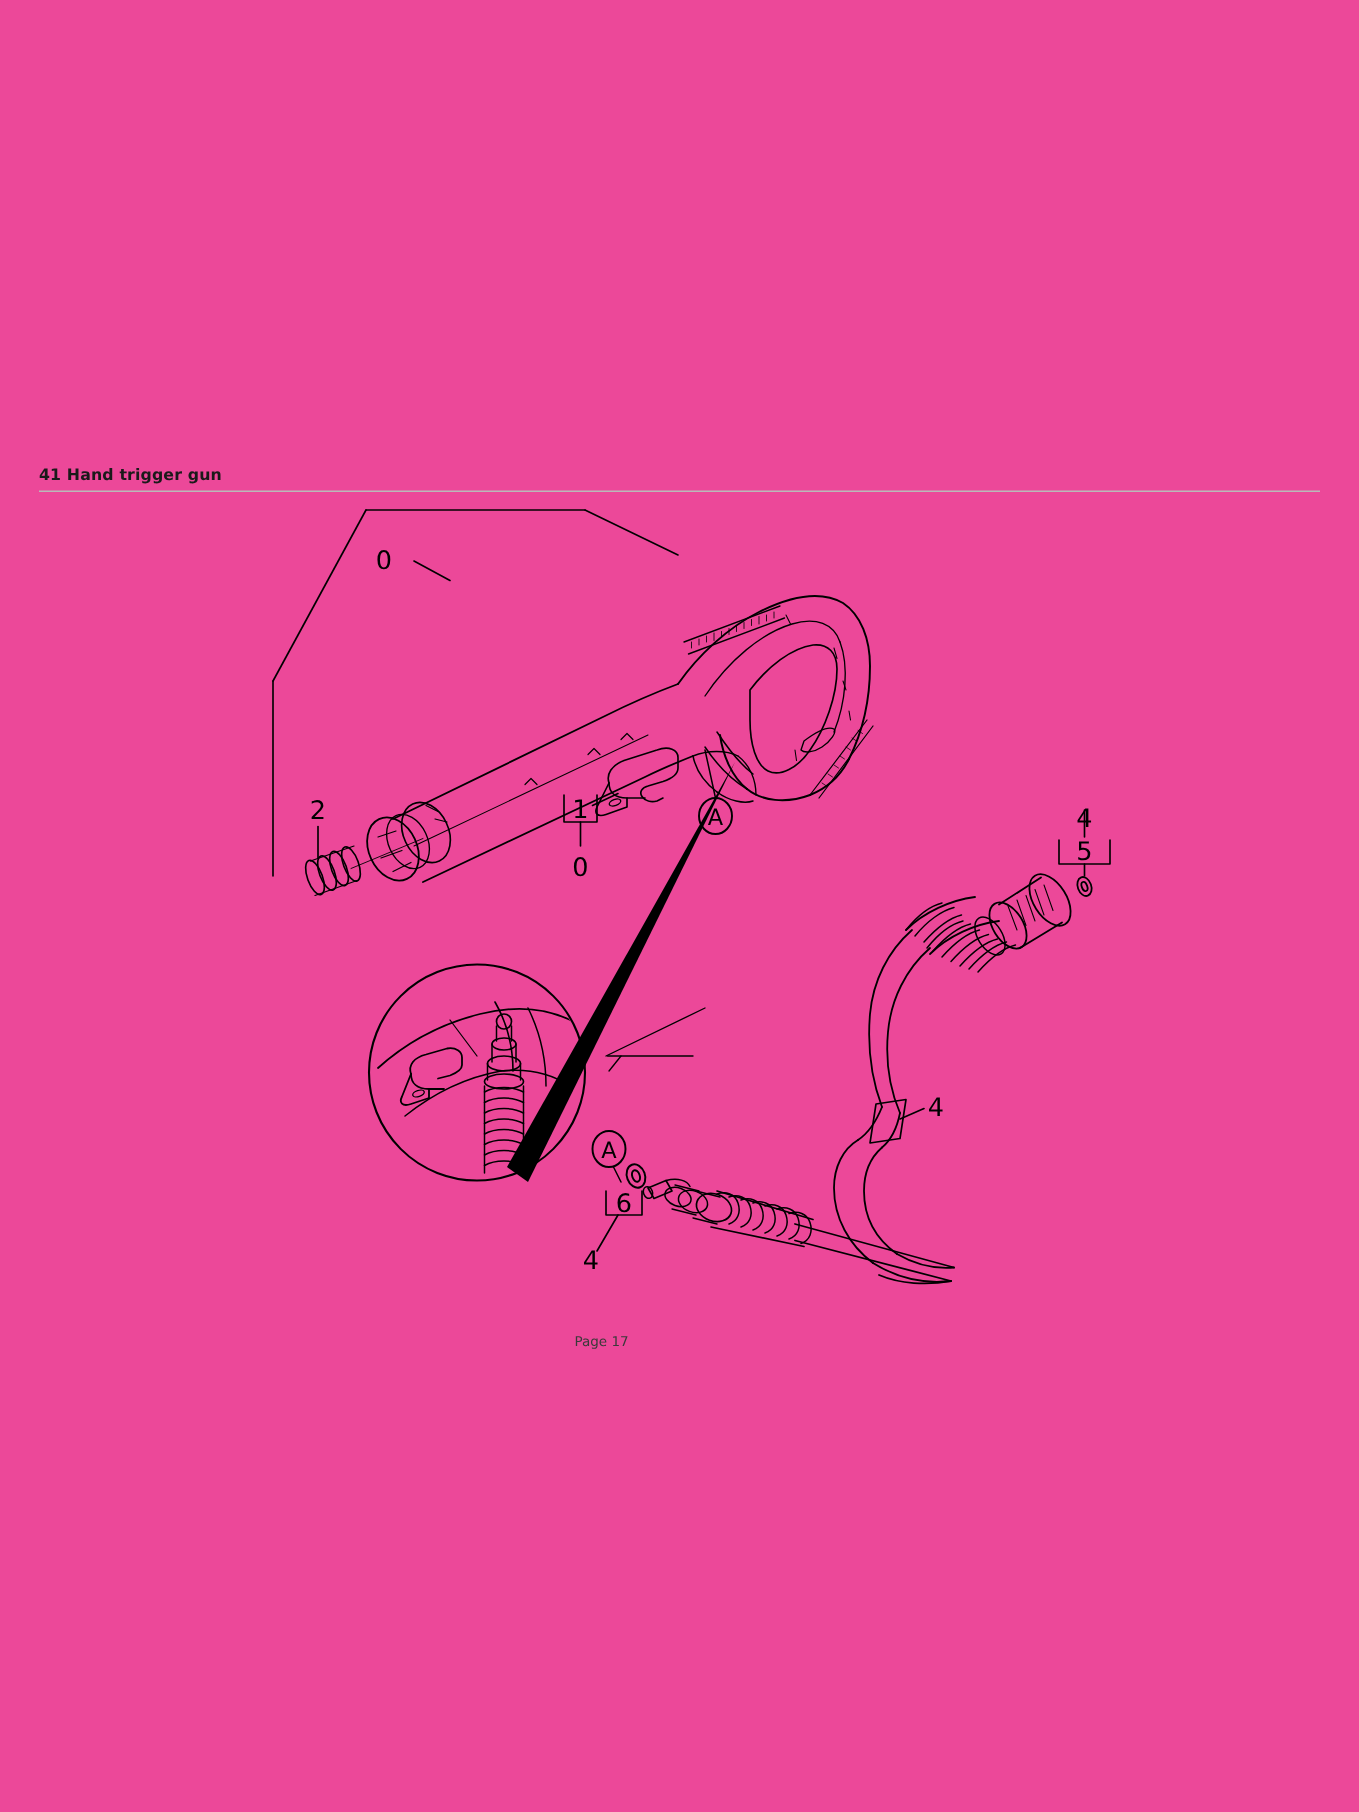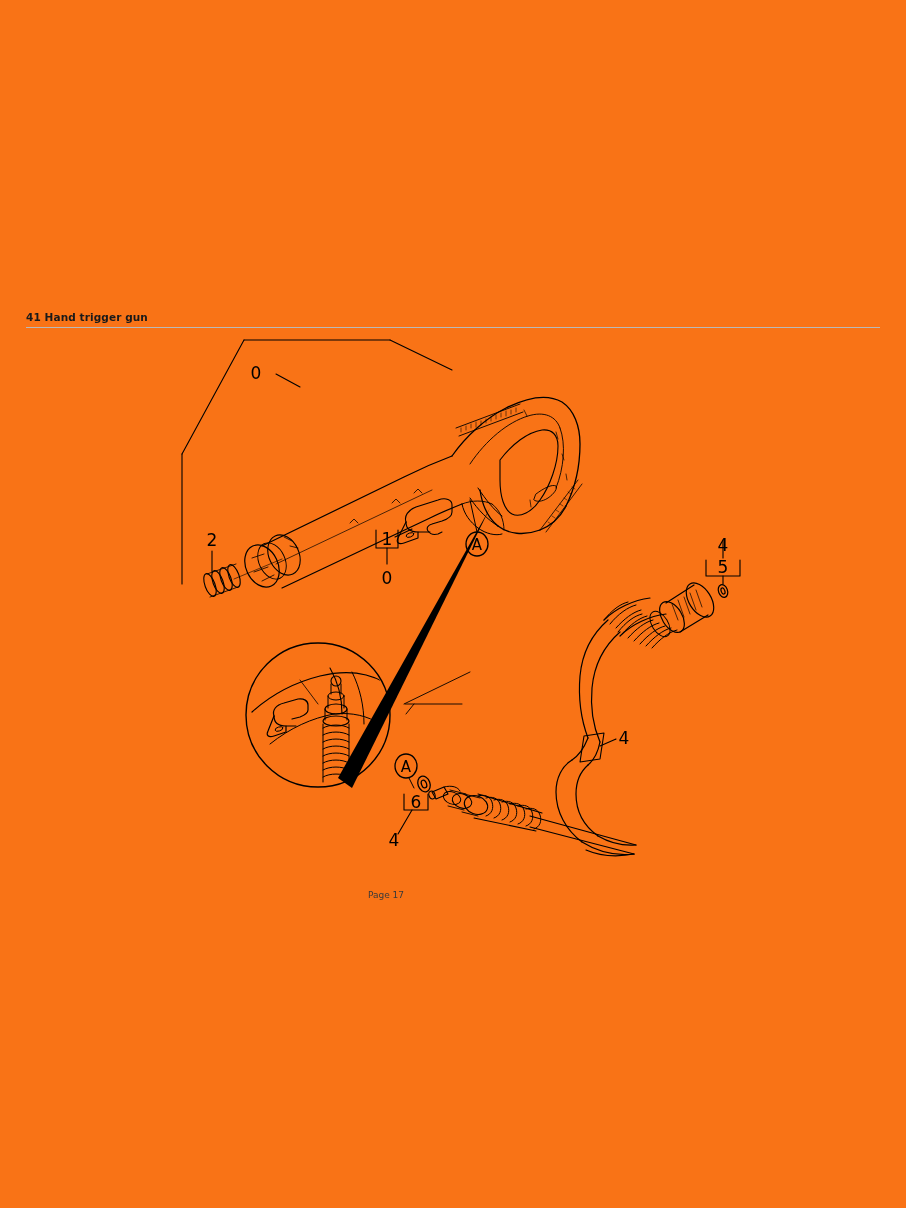--- a/index.html
+++ b/index.html
@@ -10,21 +10,21 @@
   body {
     width: 906px;
     height: 1208px;
     position: relative;
     font-family: "DejaVu Sans", "Liberation Sans", sans-serif;
     overflow: hidden;
   }
   .page {
     position: absolute;
     inset: 0;
-    background: #f97316;
+    background: #ec4899;
   }
   .section-header {
     position: absolute;
     left: 26px;
     top: 311px;
     font-size: 10.5px;
     font-weight: bold;
     color: #1a1a1a;
     letter-spacing: 0.1px;
     white-space: nowrap;
@@ -42,21 +42,21 @@
     left: 0;
     top: 332px;
     width: 906px;
     height: 560px;
   }
   .figure-wrap svg {
     display: block;
   }
   .page-footer {
     position: absolute;
-    left: 0;
+    left: 15px;
     top: 890px;
     width: 772px;
     text-align: center;
     font-size: 9px;
     color: #3a3a3a;
   }
   text.callout {
     font-family: "DejaVu Sans", "Liberation Sans", sans-serif;
     font-size: 17px;
     fill: #000000;

